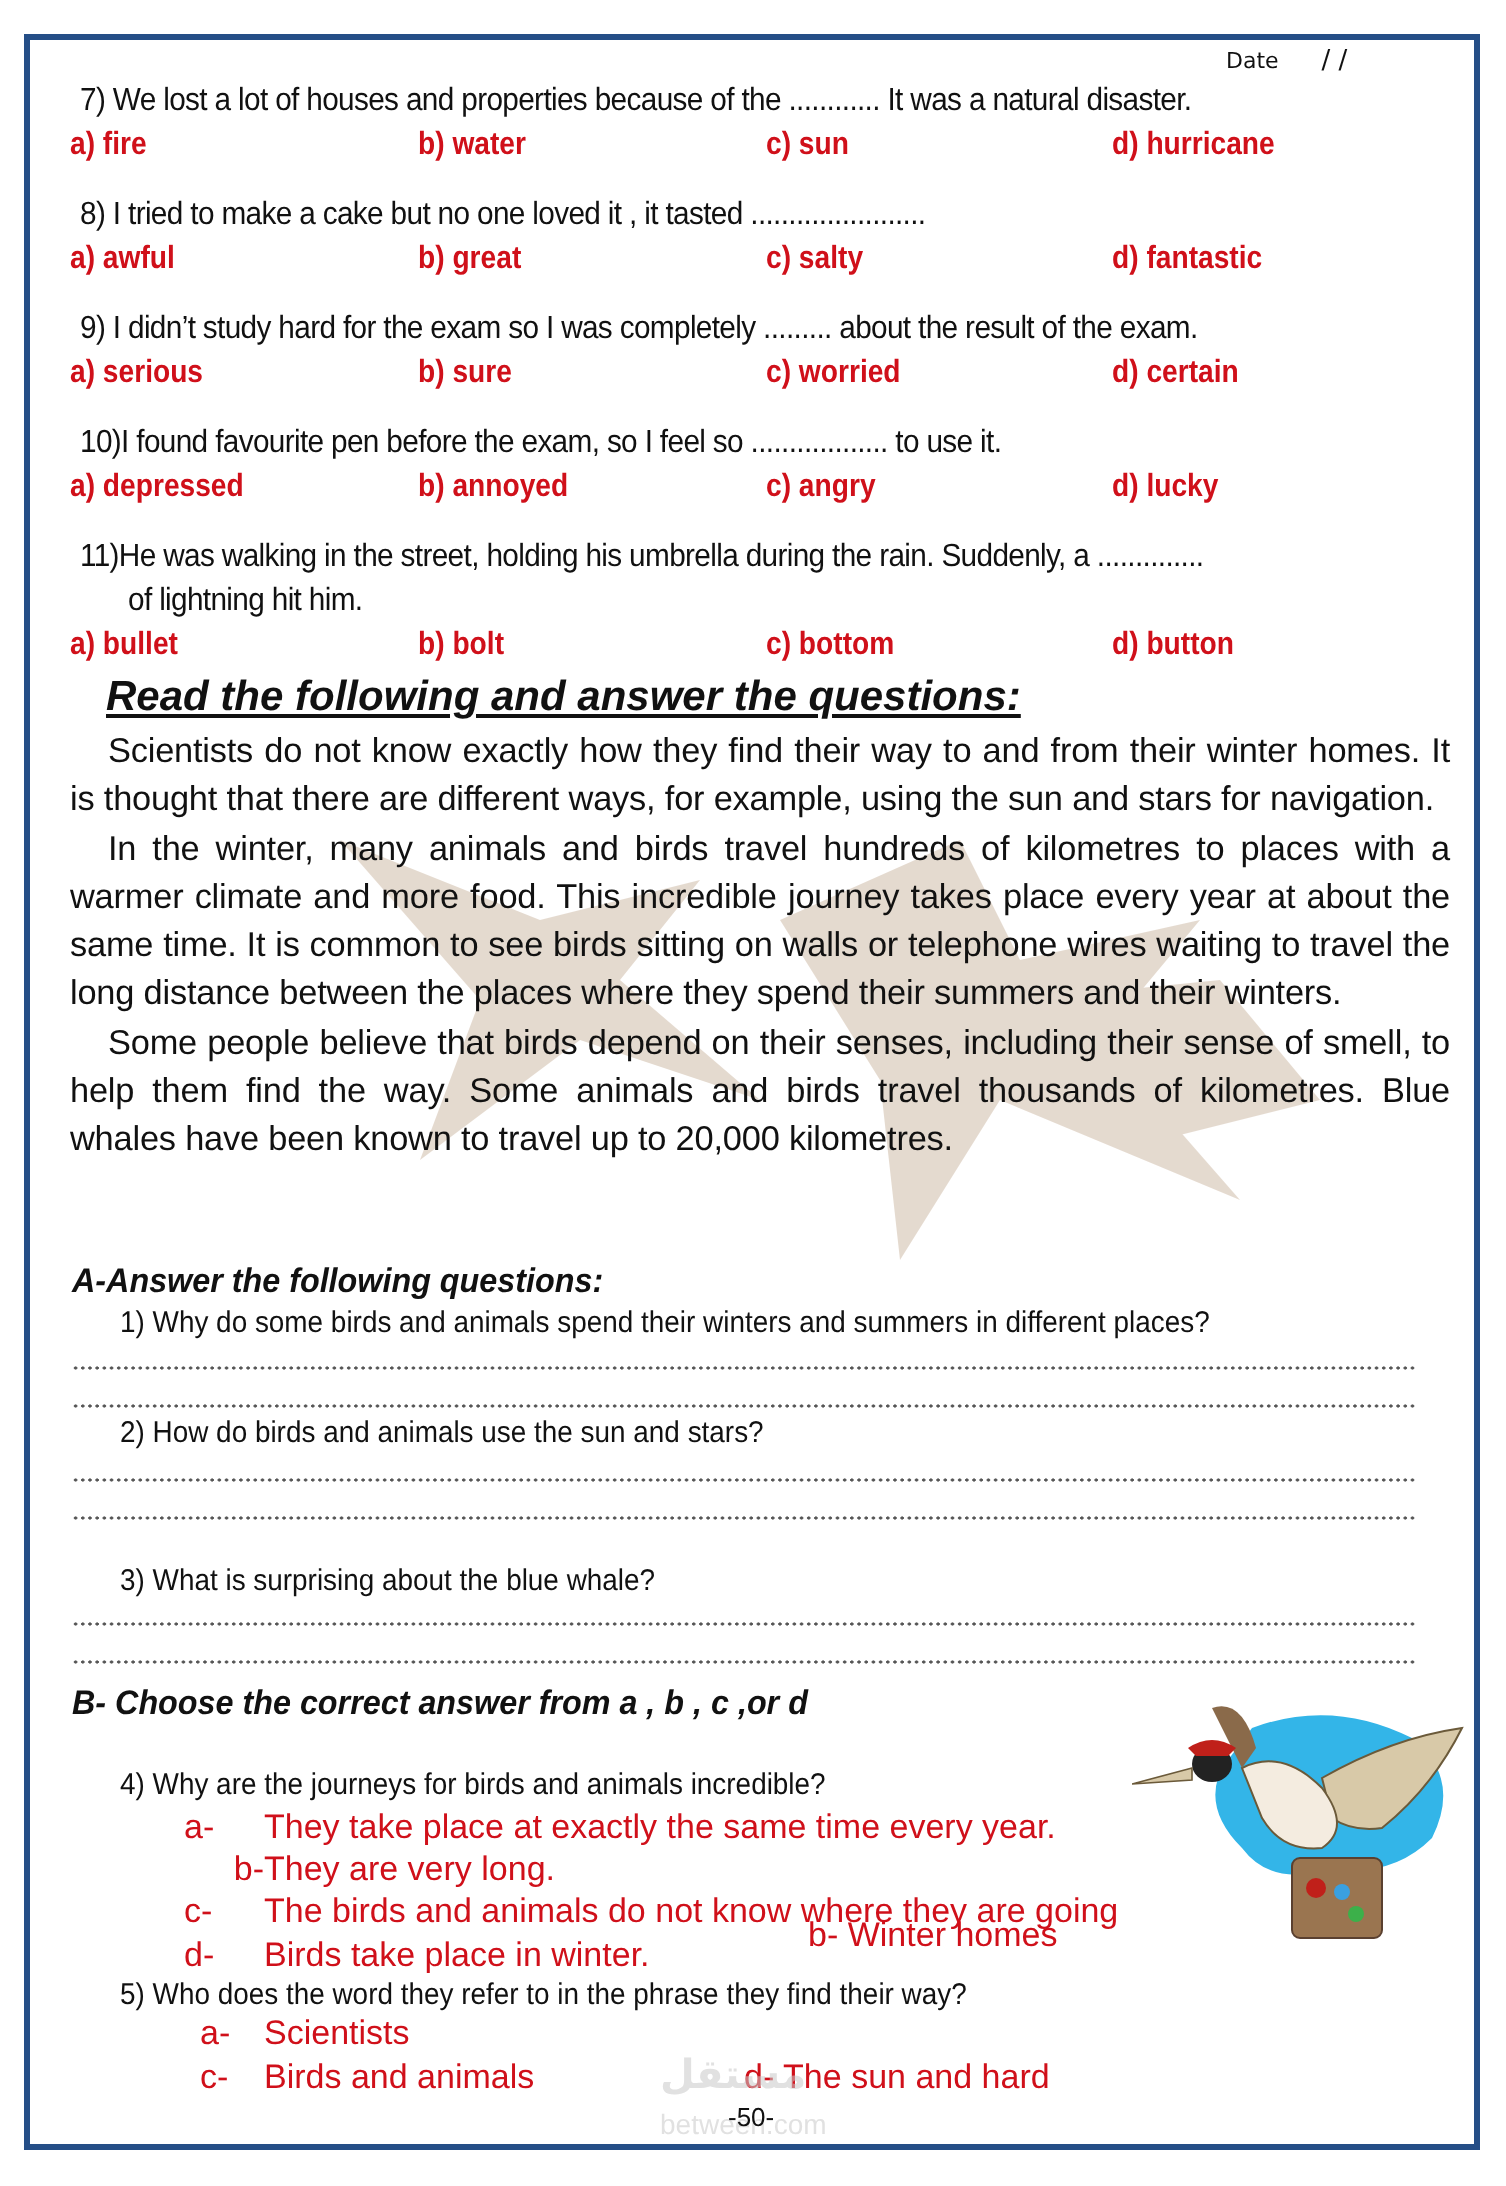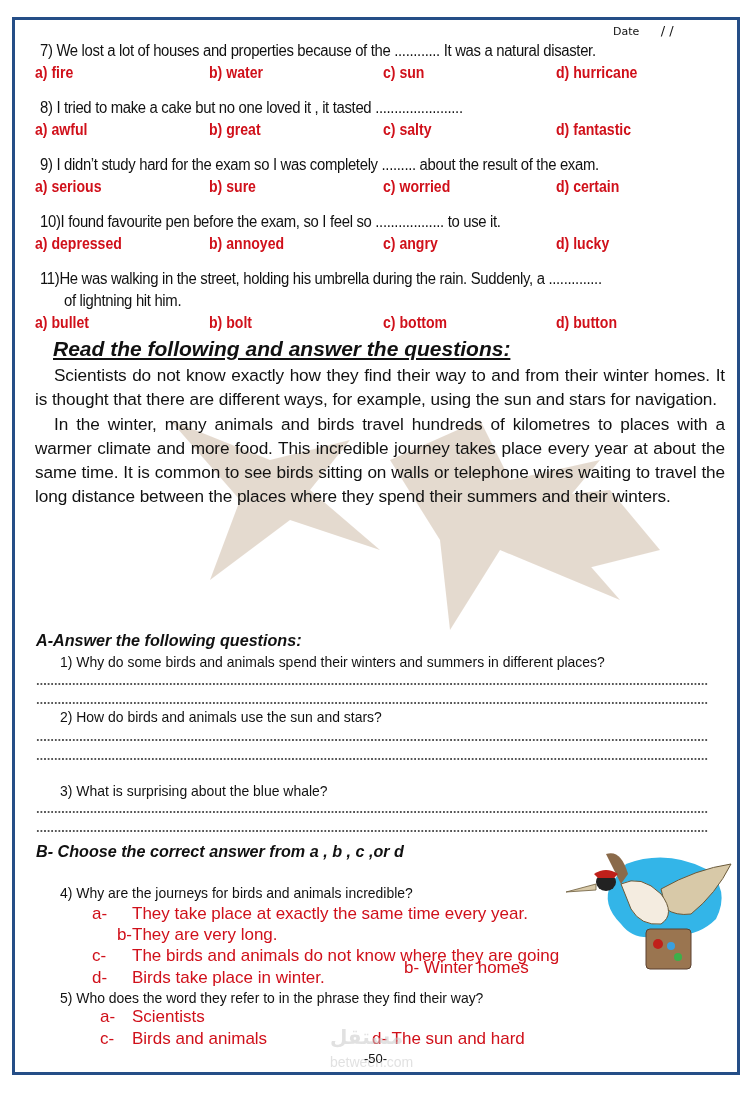--- a/index.html
+++ b/index.html
@@ -74,20 +74,21 @@
 <div class="abs opt" style="left:35px; top:314px;">a) bullet</div>
 <div class="abs opt" style="left:209px; top:314px;">b) bolt</div>
 <div class="abs opt" style="left:383px; top:314px;">c) bottom</div>
 <div class="abs opt" style="left:556px; top:314px;">d) button</div>
 
 <div class="abs heading" style="left:53px; top:337px;">Read the following and answer the questions:</div>
 
 <div class="para" style="top:363px;">
   <span class="t">Scientists do not know exactly how they find their way to and from their winter homes. It is thought that there are different ways, for example, using the sun and stars for navigation.</span>
   <span class="t">In the winter, many animals and birds travel hundreds of kilometres to places with a warmer climate and more food. This incredible journey takes place every year at about the same time. It is common to see birds sitting on walls or telephone wires waiting to travel the long distance between the places where they spend their summers and their winters.</span>
+  <span class="t">Some people believe that birds depend on their senses, including their sense of smell, to help them find the way. Some animals and birds travel thousands of kilometres. Blue whales have been known to travel up to 20,000 kilometres.</span>
 </div>
 
 <div class="abs subhead" style="left:36px; top:631px;">A-Answer the following questions:</div>
 <div class="abs sq" style="left:60px; top:653px;">1)  Why do some birds and animals spend their winters and summers in different places?</div>
 <div class="dots" style="top:683px;"></div>
 <div class="dots" style="top:702px;"></div>
 <div class="abs sq" style="left:60px; top:708px;">2)  How do birds and animals use the sun and stars?</div>
 <div class="dots" style="top:739px;"></div>
 <div class="dots" style="top:758px;"></div>
 <div class="abs sq" style="left:60px; top:782px;">3)  What is surprising about the blue whale?</div>

